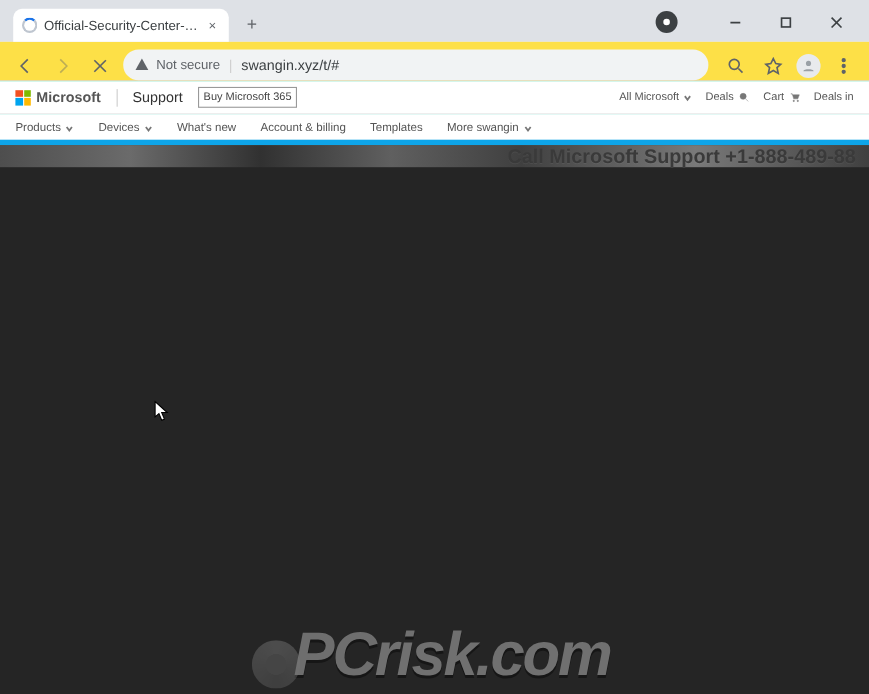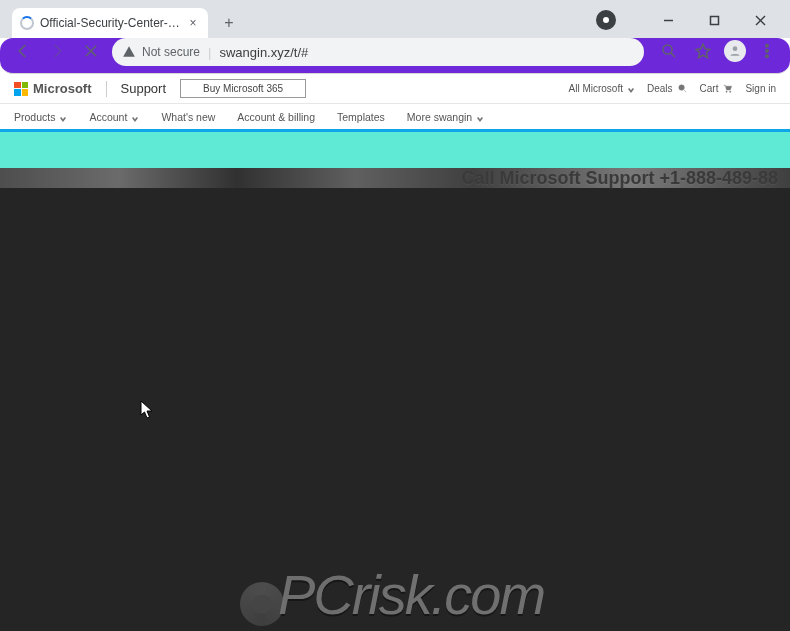--- a/index.html
+++ b/index.html
@@ -49,26 +49,25 @@
   }
   .incognito-pill svg { width: 12px; height: 12px; fill:#fff; }
   .winbtn {
     width: 44px; height: 28px; display:flex; align-items:center; justify-content:center; color:#3c4043;
   }
   .winbtn svg { width: 11px; height: 11px; stroke:#3c4043; stroke-width:1.5; fill:none; }
 
   
   .toolbar {
     height: 36px;
-    background: #6d28d9;
+    background: #fde047;
     border-bottom: 1px solid #d6d6d6;
-    display:flex; align-items:flex-start;
+    display:flex; align-items:flex-end;
     gap: 8px;
     padding: 0 10px;
-    border-radius: 13px;
   }
   .tbtn { width: 26px; height: 26px; display:flex; align-items:center; justify-content:center; color:#5f6368; border-radius:50%; }
   .tbtn svg { width:18px; height:18px; stroke:#5f6368; stroke-width:2; fill:none; }
   .omnibox {
     flex: 1;
     height: 28px;
     background: #f1f3f4;
     border-radius: 14px;
     display:flex; align-items:center;
     gap:8px;
@@ -105,47 +104,46 @@
   }
   .ms-logo-grid span:nth-child(1){background:#f25022;}
   .ms-logo-grid span:nth-child(2){background:#7fba00;}
   .ms-logo-grid span:nth-child(3){background:#00a4ef;}
   .ms-logo-grid span:nth-child(4){background:#ffb900;}
   .ms-divider { width:1px; height:16px; background:#ccc; }
   .ms-support { font-weight:400; font-size:13px; color:#333; }
   .ms-links { display:flex; gap:10px; font-size:10px; color:#666; }
   .ms-links a { color:#666; text-decoration:none; white-space:nowrap; }
   .buy-btn {
-    border:1px solid #999; padding:3px 22px; font-size:10px; color:#444; white-space:nowrap;
+    border:1px solid #999; padding:3px 4px; font-size:10px; color:#444; white-space:nowrap;
   }
   .ms-header-right { margin-left:auto; display:flex; align-items:center; gap:12px; font-size:10px; color:#555; }
   .ms-header-right .h-item { display:flex; align-items:center; gap:4px; white-space:nowrap;text-align:right; }
   .ms-header-right svg { width:11px; height:11px; fill:#777; stroke:#777; }
 
   
   .ms-subnav {
     height: 28px;
     background:#fff;
     display:flex; align-items:center;
     padding: 0 14px;
     gap: 22px;
     font-size:10.5px;
     color:#555;
-    border-bottom:3px solid #0ea5e9;
+    border-bottom:5px solid #0ea5e9;
   }
   .ms-subnav .sn-item { display:flex; align-items:center; gap:4px; white-space:nowrap; }
   .chev { width:8px; height:8px; display:inline-block; }
   .chev svg { width:8px; height:8px; stroke:#777; fill:none; stroke-width:2; }
 
   
   .hero {
     position:relative;
     flex:1;
     background:#252525;
-    margin-top:36px;
   }
   .hero-top-strip {
     height:20px;
     background: linear-gradient(90deg,#555 0%, #777 15%, #333 30%, #6a6a6a 45%, #444 60%, #888 80%, #444 100%);
     opacity:0.85;
   }
   .call-text {
     position:absolute; top:0px; right:12px;
     font-size:18px; font-weight:700; color:#3a3a3a;
     mix-blend-mode: normal;
@@ -159,21 +157,21 @@
   .cursor svg { width:14px; height:20px; }
 
   
   .watermark {
     position:absolute; left:0; right:0; bottom:4px;
     display:flex; align-items:flex-end; justify-content:center;
   }
   .watermark-text {
     font-family: Arial, sans-serif;
     font-size:56px;
-    font-weight:400;
+    font-weight:700;
     font-style:italic;
     color:#707070;
     letter-spacing:-2px;
     text-shadow: 0 2px 0 rgba(0,0,0,0.4);
     white-space:nowrap;
     text-align:right;
   }
   .watermark .wm-pc { color:#6e6e6e; }
   .watermark .wm-crest {
     width:44px; height:44px; display:inline-block; margin: 0 -6px -4px -6px;
@@ -311,35 +309,35 @@
       </span>
       <span class="h-item">
         <span>Cart</span>
         <svg viewBox="0 0 24 24" fill="none" stroke="#777">
             <path d="M4 5h3l3 10h8l3-8H8"></path>
             <circle cx="10" cy="19" r="1.4" fill="#777"></circle>
             <circle cx="18" cy="19" r="1.4" fill="#777"></circle>
           </svg>
       </span>
       <span class="h-item">
-        <span>Sign in</span>
+        <span>Deals in</span>
       </span>
 
     </div>
   </div>
 
   <div class="ms-subnav">
     <span class="sn-item">
       <span>Products</span>
       <span class="chev"><svg viewBox="0 0 10 10">
             <polyline points="2 3 5 7 8 3"></polyline>
           </svg></span>
     </span>
     <span class="sn-item">
-      <span>Account</span>
+      <span>Devices</span>
       <span class="chev"><svg viewBox="0 0 10 10">
             <polyline points="2 3 5 7 8 3"></polyline>
           </svg></span>
     </span>
     <span class="sn-item">
       <span>What's new</span>
     </span>
     <span class="sn-item">
       <span>Account &amp; billing</span>
     </span>

